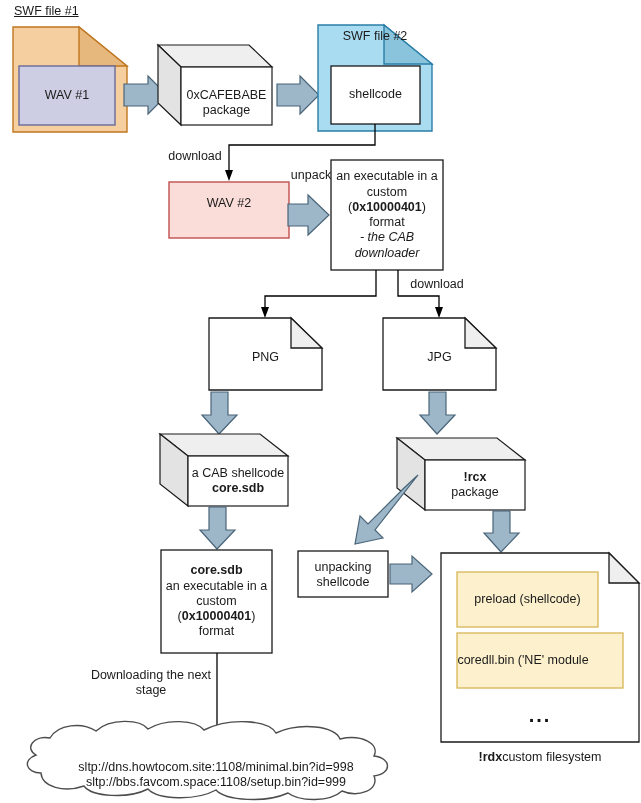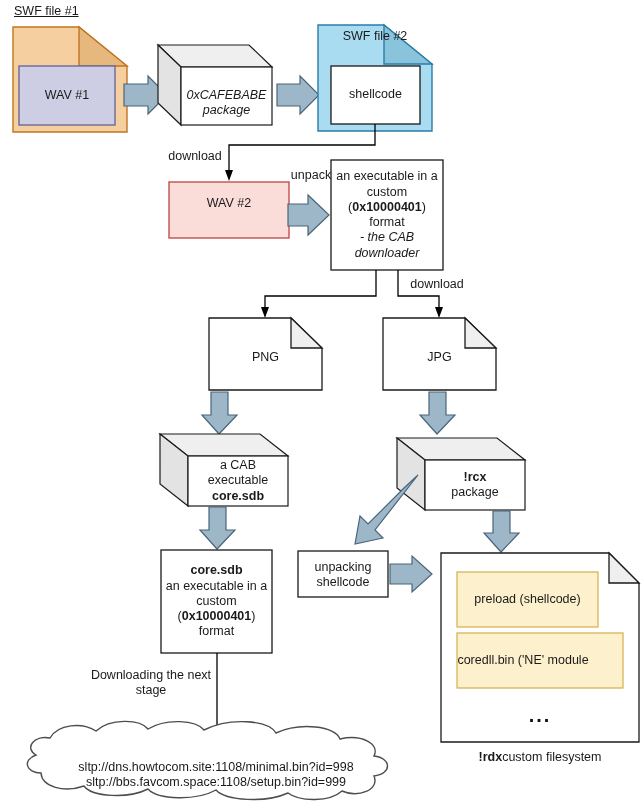--- a/index.html
+++ b/index.html
@@ -180,21 +180,21 @@
                C 128 799, 92 797, 84 786
                C 64 793, 42 787, 41 773 Z" fill="#ffffff" stroke="#4d4d4d" stroke-width="1.4"></path>
     </g>
 
   </svg>
 
   <div class="lbl lbl-left" style="left:14px; top:4px; width:140px;text-decoration:underline;">SWF file #1</div>
 
   <div class="box-text" style="left:19px; top:66px; width:96px; height:59px;text-align:right;">WAV #1</div>
 
-  <div class="box-text" style="left:181px; top:67px; width:91px; height:72px; white-space:pre-line;font-style:italic;">0xCAFEBABE
+  <div class="box-text" style="left:181px; top:67px; width:91px; height:72px; white-space:pre-line;">0xCAFEBABE
 package</div>
 
   <div class="lbl" style="left:318px; top:4px; width:114px;margin-top:25px;">SWF file #2</div>
 
   <div class="box-text" style="left:331px; top:66px; width:89px; height:58px;">shellcode</div>
 
   <div class="lbl" style="left:160px; top:149px; width:70px;">download</div>
 
   <div class="box-text" style="left:169px; top:182px; width:120px; height:44px;">WAV #2</div>
 
@@ -209,21 +209,21 @@
     <span class="ital">downloader</span>
   </div>
 
   <div class="lbl" style="left:397px; top:277px; width:80px;">download</div>
 
   <div class="box-text" style="left:209px; top:330px; width:113px; height:55px;">PNG</div>
 
   <div class="box-text" style="left:383px; top:330px; width:113px; height:55px;">JPG</div>
 
   <div class="box-text" style="left:188px; top:456px; width:100px; height:50px; flex-direction:column;">
-    <span>a CAB executable</span>
+    <span>a CAB shellcode</span>
     <span class="bold">core.sdb</span>
   </div>
 
   <div class="box-text" style="left:425px; top:460px; width:100px; height:50px; flex-direction:column;">
     <span class="bold">!rcx</span>
     <span>package</span>
   </div>
 
   <div class="box-text" style="left:161px; top:550px; width:111px; height:103px; flex-direction:column;">
     <span class="bold">core.sdb</span>

